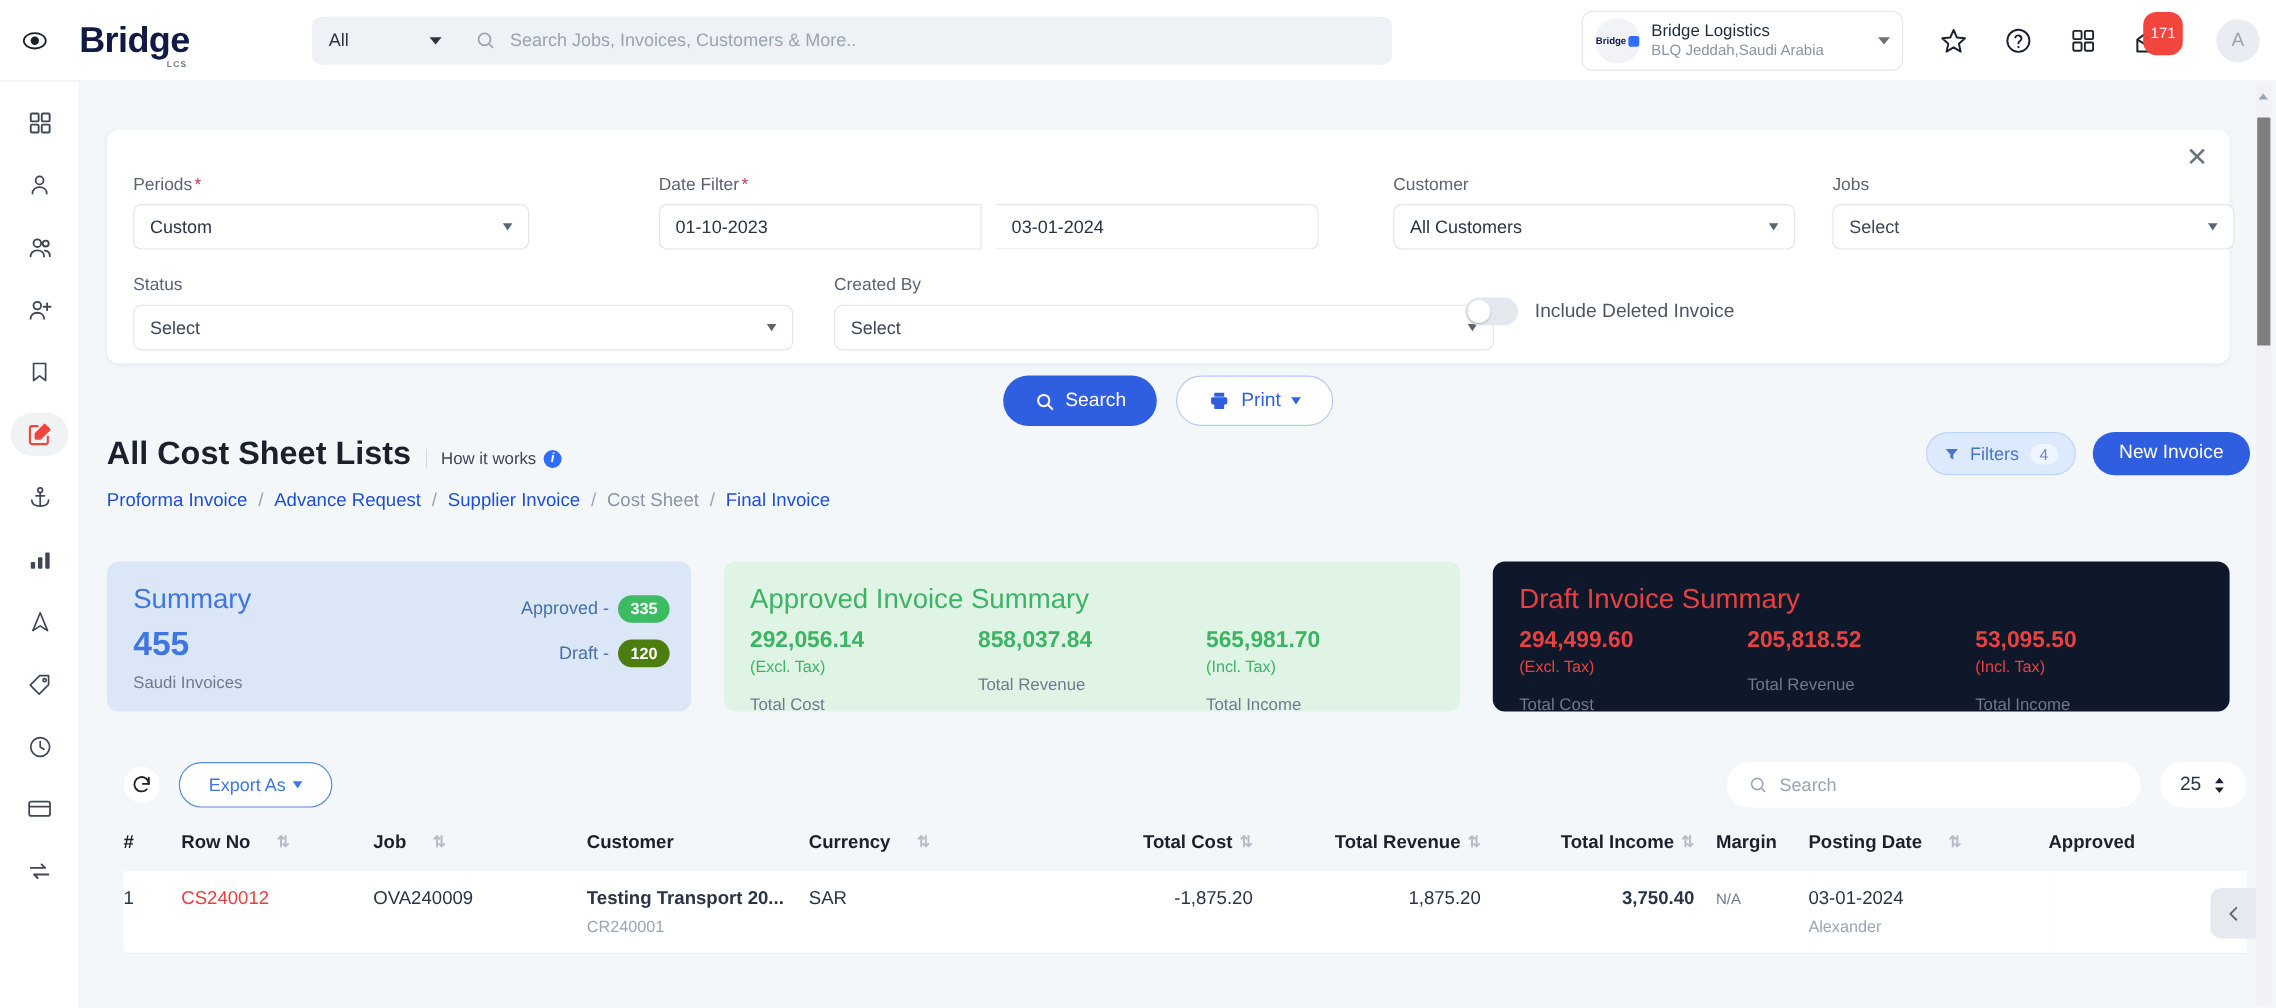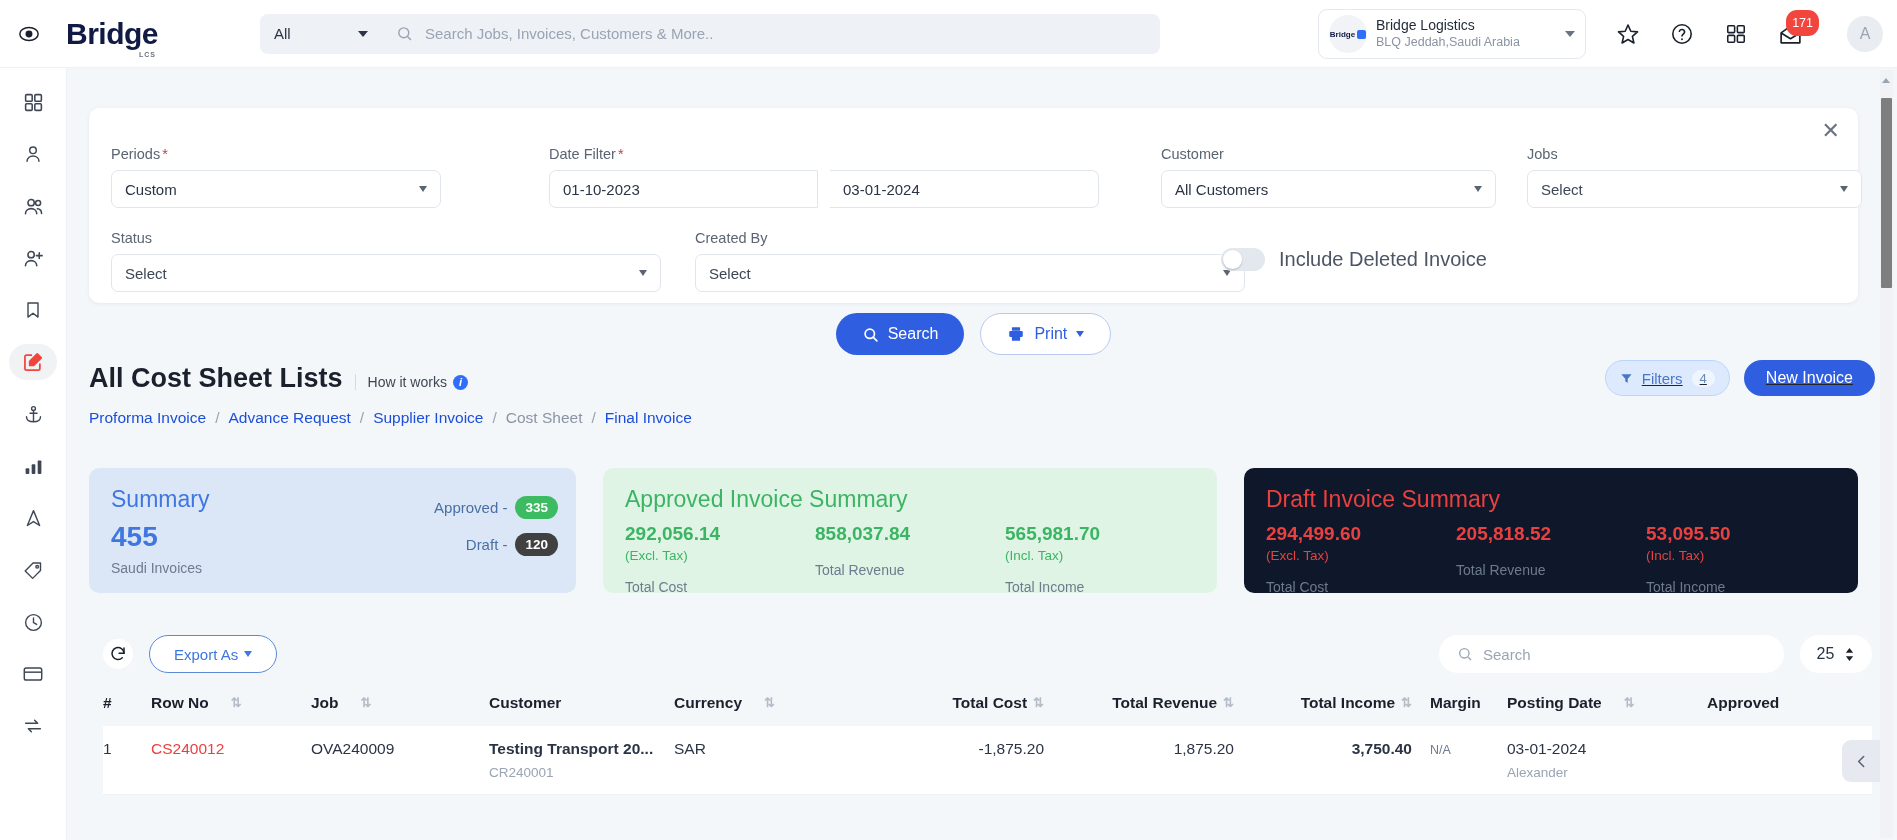--- a/index.html
+++ b/index.html
@@ -59,21 +59,21 @@
   }
   .org-logo .sq { display: inline-block; width: 9px; height: 9px; background: #2f6dfc; border-radius: 2px; margin-left: 2px; }
   .org-names { margin-left: 9px; line-height: 1.25; }
   .org-title { font-size: 14px; color: #1f2937; font-weight: 400; }
   .org-loc { font-size: 12.5px; color: #8a94a2; }
   .org-caret { margin-left: auto; width: 0; height: 0; border-left: 5px solid transparent; border-right: 5px solid transparent; border-top: 6px solid #6b7280; }
 
   .top-icons { position: absolute; right: 14px; top: 0; height: 68px; display: flex; align-items: center; gap: 28px; }
   .ticon { width: 26px; height: 26px; display: flex; align-items: center; justify-content: center; cursor: pointer; position: relative; }
   .badge {
-    position: absolute; top: -11px; right: -16px; min-width: 32px; height: 26px;
+    position: absolute; top: -11px; right: -16px; min-width: 32px; height: 36px;
     background: #f2453d; color: #fff; border-radius: 11px; font-size: 12.5px;
     display: flex; align-items: center; justify-content: center; padding: 0 6px; font-weight: 500;
   }
   .avatar {
     width: 36px; height: 36px; border-radius: 50%; background: #e9ecf1;
     display: flex; align-items: center; justify-content: center; color: #9aa4b2; font-size: 16px;
   }
 
   
   .rail {
@@ -103,42 +103,42 @@
     display: flex; align-items: center; padding: 0 13px; font-size: 15px; color: #2b3445; cursor: pointer;
   }
   .fctrl.ph { color: #3c4656; }
   .fcaret { margin-left: auto; width: 0; height: 0; border-left: 4.5px solid transparent; border-right: 4.5px solid transparent; border-top: 6px solid #5b6472; }
 
   .toggle-row { position: absolute; left: 1132px; top: 140px; display: flex; align-items: center; gap: 14px; }
   .toggle {
     width: 44px; height: 23px; border-radius: 12px; background: #e3e7ee; position: relative; cursor: pointer;
   }
   .toggle .knob { position: absolute; left: 2px; top: 2px; width: 19px; height: 19px; border-radius: 50%; background: #fff; box-shadow: 0 1px 2px rgba(0,0,0,.2); }
-  .toggle-label { font-size: 20px; color: #4c5565; }
+  .toggle-label { font-size: 16px; color: #4c5565; }
 
   .actions { position: absolute; left: 22px; top: 245px; width: 1769px; display: flex; justify-content: center; gap: 16px; }
   .btn {
     height: 42px; border-radius: 21px; display: inline-flex; align-items: center; justify-content: center;
     gap: 9px; font-size: 16px; cursor: pointer; padding: 0 26px; border: none;
     font-family: "Liberation Sans", sans-serif;
   }
   .btn-primary { background: #2f5fe0; color: #fff; }
   .btn-outline { background: #fff; color: #2f5fe0; border: 1px solid #b9c9f2; }
 
   .page-head { position: absolute; left: 22px; top: 295px; width: 1769px; }
   .page-title-row { display: flex; align-items: baseline; gap: 12px; }
   .page-title { font-size: 27px; font-weight: 700; color: #1b212c; }
   .howitworks { font-size: 14px; color: #3f4754; display: flex; align-items: center; gap: 6px; border-left: 1px solid #d5dae1; padding-left: 12px; cursor: pointer; }
   .info-dot { width: 15px; height: 15px; border-radius: 50%; background: #2f6dfc; color: #fff; font-size: 11px; display: flex; align-items: center; justify-content: center; font-style: italic; font-weight: 700; }
   .crumbs { margin-top: 15px; font-size: 15.5px; color: #2f6dfc; display: flex; gap: 9px; align-items: center; }
   .crumbs a { color: #1d4ed8; text-decoration: none; cursor: pointer; text-align: center; }
   .crumbs .sep { color: #9aa4b2; }
   .crumbs .cur { color: #8a94a2; }
 
-  .head-right { position: absolute; right: 22px; top: 292px; display: flex; align-items: center; gap: 14px; text-decoration: underline; }
+  .head-right { position: absolute; right: 22px; top: 292px; display: flex; align-items: center; gap: 14px; }
   .filters-chip {
     height: 36px; border-radius: 18px; background: #ddeafd; border: 1px solid #bcd6fb;
     display: flex; align-items: center; gap: 9px; padding: 0 14px; color: #4a76c8; font-size: 15px; cursor: pointer;
   }
   .filters-count { background: #eef5ff; border-radius: 10px; padding: 1px 8px; font-size: 13px; color: #6c87b8; }
   .new-invoice { height: 36px; border-radius: 18px; background: #2f5fe0; color: #fff; font-size: 16px; padding: 0 22px; display: flex; align-items: center; cursor: pointer; }
 
   
   .cards { position: absolute; left: 22px; top: 400px; width: 1769px; display: flex; gap: 27px; }
   .card { flex: 1; height: 125px; border-radius: 10px; padding: 18px 22px; position: relative; }
@@ -148,21 +148,21 @@
   .card-title { font-size: 23px; font-weight: 400; margin-bottom: 9px; }
   .card.blue .card-title { color: #3f76e0; }
   .card.green .card-title { color: #3bb563; }
   .card.red .card-title { color: #e8413f; }
   .big-num { font-size: 28px; font-weight: 700; color: #3f76e0; line-height: 1.1; }
   .sub-lbl { font-size: 14px; color: #6e7b8d; margin-top: 7px; }
   .pill-col { position: absolute; right: 18px; top: 28px; display: flex; flex-direction: column; gap: 14px; align-items: flex-end; }
   .pill-row { display: flex; align-items: center; gap: 8px; font-size: 15px; color: #4a6fa5; }
   .pill { min-width: 40px; height: 23px; border-radius: 12px; color: #fff; font-size: 13.5px; font-weight: 600; display: flex; align-items: center; justify-content: center; padding: 0 10px; }
   .pill.green { background: #3dbb62; }
-  .pill.red { background: #404040; }
+  .pill.red { background: #4d7c0f; }
   .metrics { display: flex; }
   .metric { width: 190px; }
   .metric .val { font-size: 19px; font-weight: 600; line-height: 1.25; }
   .metric .tax { font-size: 13.5px; margin-top: 2px; }
   .metric .lbl { font-size: 14px; color: #6e7b8d; margin-top: 16px; }
   .card.green .metric .val, .card.green .metric .tax { color: #3bb563; }
   .card.red .metric .val, .card.red .metric .tax { color: #e8413f; }
 
   
   .table-wrap { position: absolute; left: 36px; top: 558px; width: 1769px; }

